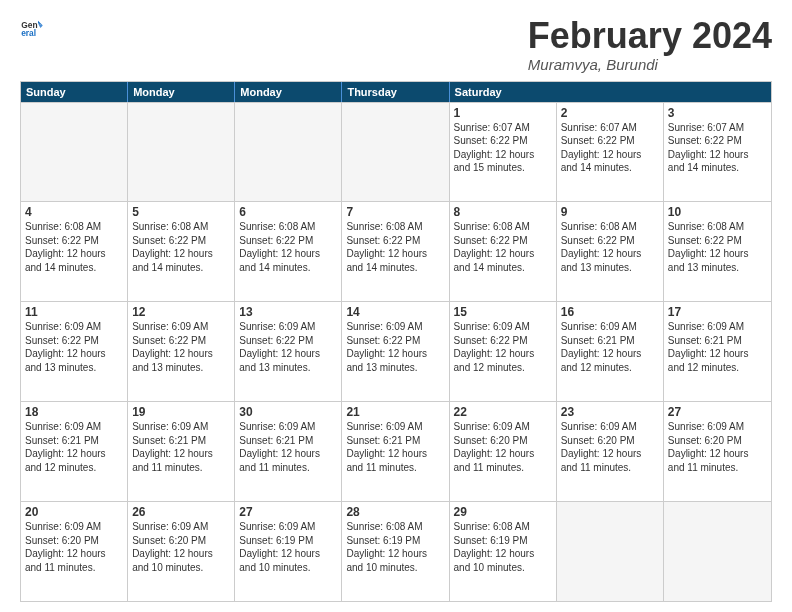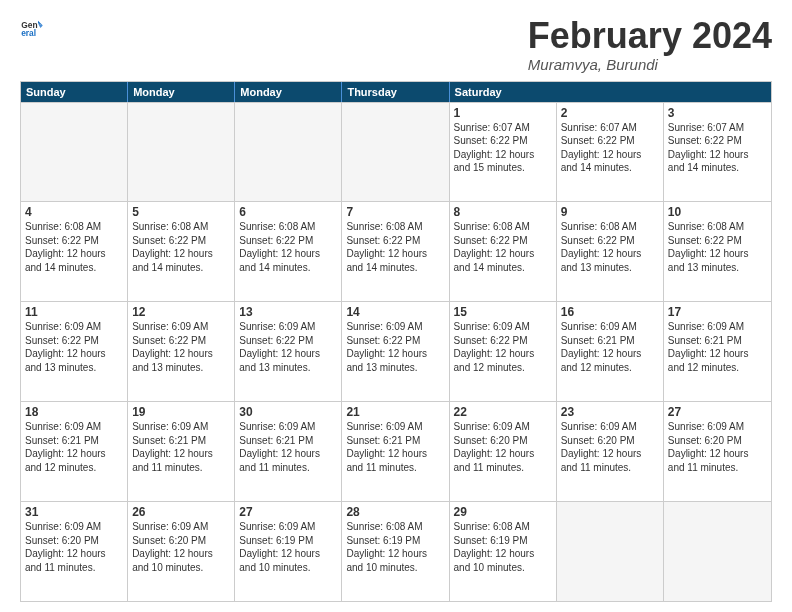--- a/index.html
+++ b/index.html
@@ -311,21 +311,21 @@
           <div class="cal-cell">
             <span class="day-num">27</span>
             <div class="day-info" style="white-space: pre-line;">Sunrise: 6:09 AM
 Sunset: 6:20 PM
 Daylight: 12 hours
 and 11 minutes.</div>
           </div>
         </div>
         <div class="cal-row">
           <div class="cal-cell">
-            <span class="day-num">31</span>
+            <span class="day-num">20</span>
             <div class="day-info" style="white-space: pre-line;">Sunrise: 6:09 AM
 Sunset: 6:20 PM
 Daylight: 12 hours
 and 11 minutes.</div>
           </div>
           <div class="cal-cell">
             <span class="day-num">26</span>
             <div class="day-info" style="white-space: pre-line;">Sunrise: 6:09 AM
 Sunset: 6:20 PM
 Daylight: 12 hours

